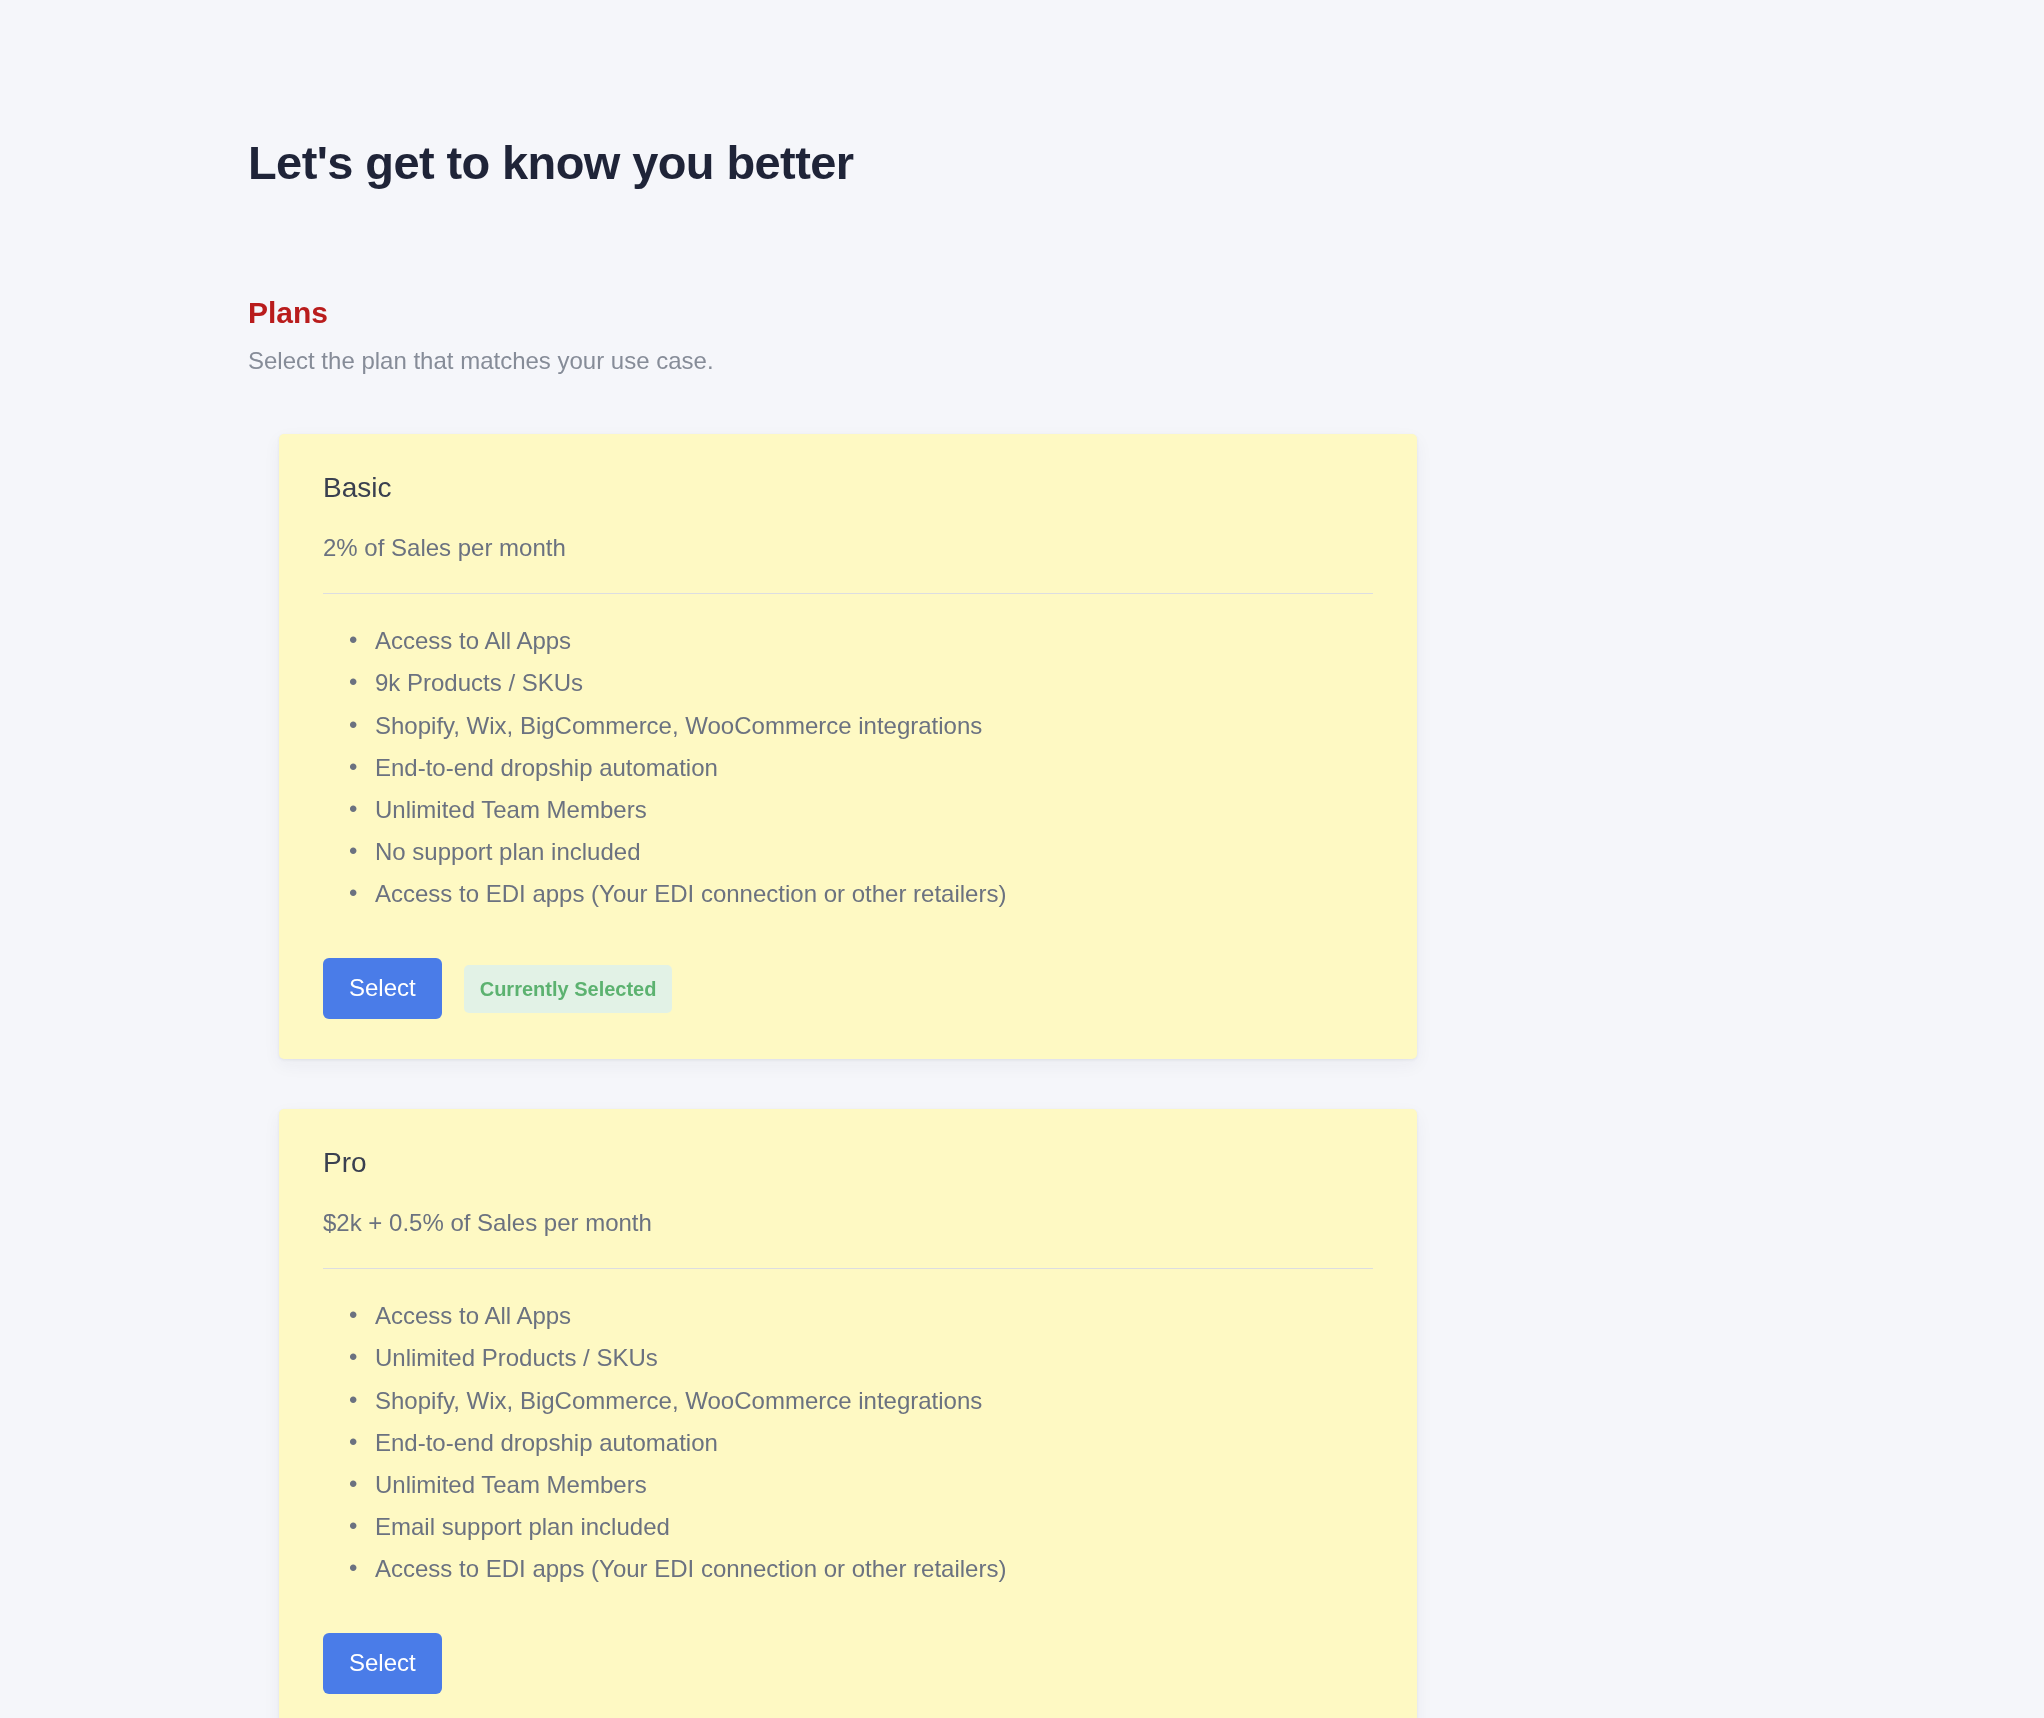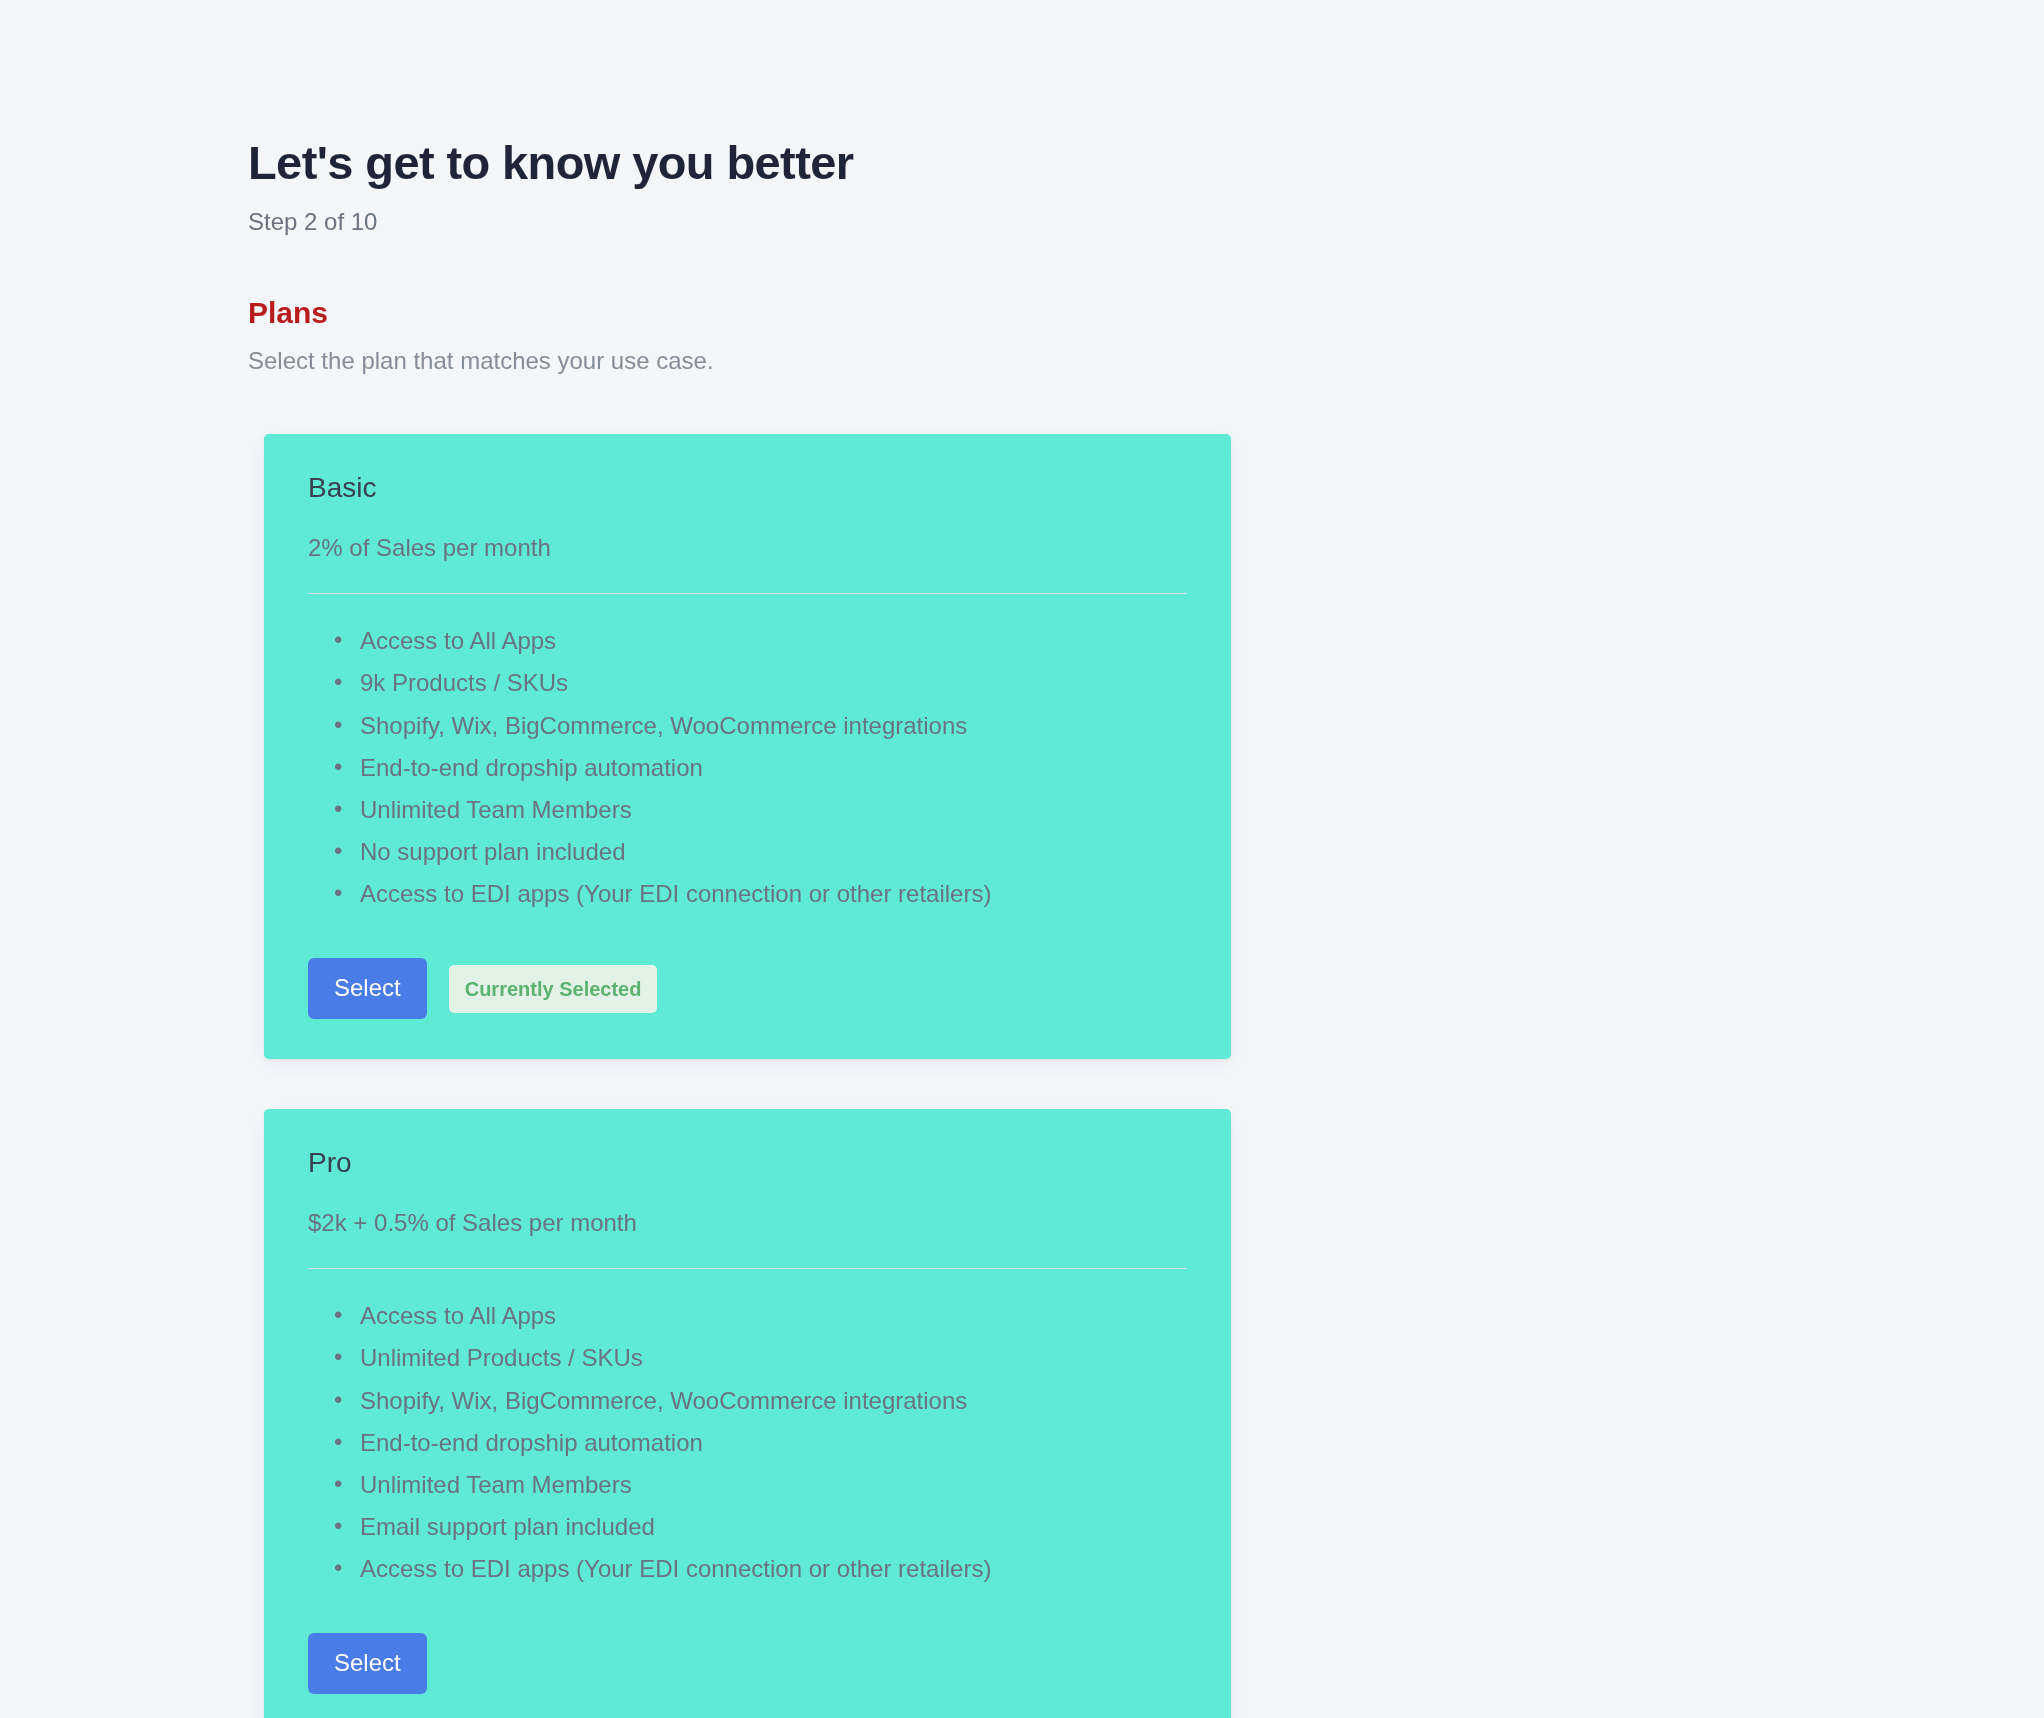--- a/index.html
+++ b/index.html
@@ -89,23 +89,23 @@
     color: #868c98;
     line-height: 1.3;
   }
 
   
   .cards {
     margin-top: 58px;
   }
   .plan-card {
     position: relative;
-    width: 967px;
-    margin-left: 16px;
-    background: #5eead4;
+    width: 1138px;
+    margin-left: 31px;
+    background: #fef9c3;
     border-radius: 5px;
     box-shadow: 0 1px 3px rgba(30, 40, 70, 0.07),
                 0 6px 18px rgba(30, 40, 70, 0.05);
     padding: 36px 44px 40px 44px;
   }
   .plan-card + .plan-card { margin-top: 50px; }
 
   .plan-name {
     font-size: 28px;
     color: #3a4050;
@@ -176,21 +176,20 @@
   }
   .badge-hidden { visibility: hidden; }
 </style>
 </head>
 <body>
 
 <div class="page">
 
   <div class="header">
     <h1 class="page-title">Let's get to know you better</h1>
-    <div class="page-step">Step 2 of 10</div>
   </div>
 
   <div class="body-cols">
 
 
     <section class="content-col">
       <h2 class="section-title">Plans</h2>
       <p class="section-sub">Select the plan that matches your use case.</p>
 
       <div class="cards" id="plan-cards">

